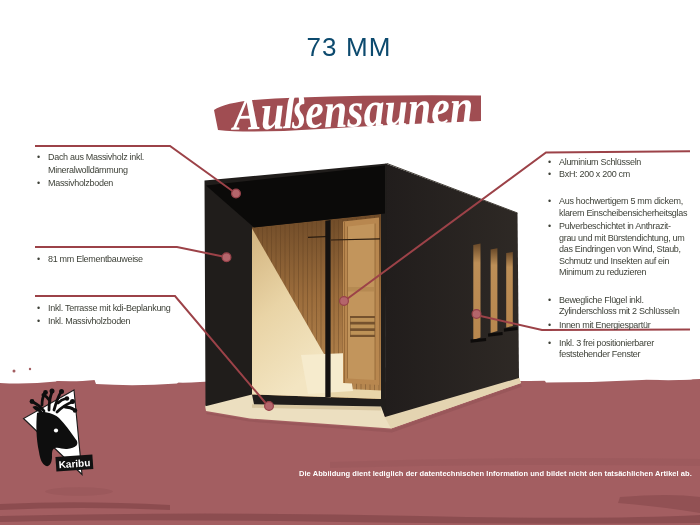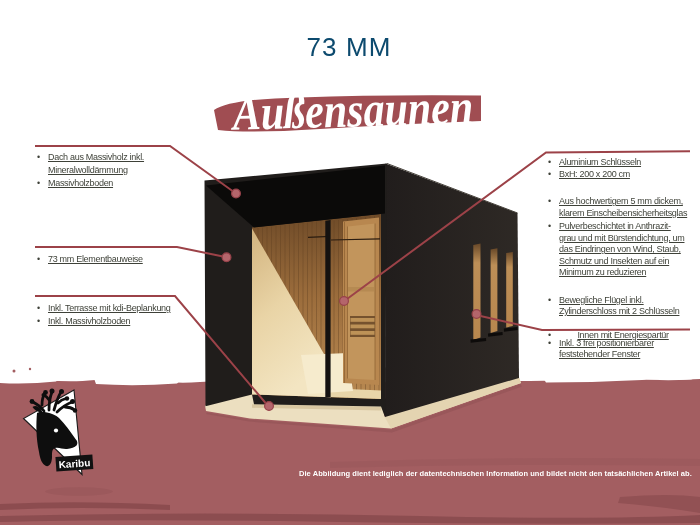--- a/index.html
+++ b/index.html
@@ -1,18 +1,18 @@
 <!DOCTYPE html>
 <html><head>
 <meta charset="utf-8">
 <style>
   html,body{margin:0;padding:0;}
   #page{position:relative;width:700px;height:525px;background:#ffffff;overflow:hidden;opacity:.999;
         font-family:"Liberation Sans",sans-serif;}
-  .txt{position:absolute;font:9px/12.4px "Liberation Sans",sans-serif;color:#3e4138;letter-spacing:-.3px;text-decoration:underline;}
+  .txt{position:absolute;font:9px/12.4px "Liberation Sans",sans-serif;color:#3e4138;letter-spacing:-.3px;}
   .it{position:relative;padding-left:11px;}
   .it::before{content:"\2022";position:absolute;left:0;top:0;}
 </style>
 </head>
 <body>
 <div id="page">
 
 <svg width="700" height="525" viewBox="0 0 700 525" style="position:absolute;left:0;top:0">
 <defs>
   <linearGradient id="pale" x1="0" y1="0" x2="0.4" y2="1">
@@ -200,35 +200,35 @@
 <div style="position:absolute;left:349px;top:32px;transform:translateX(-50%);font:26px 'Liberation Sans',sans-serif;color:#0c4a6e;letter-spacing:1.1px;white-space:nowrap;">73 MM</div>
 
 <div style="position:absolute;left:353px;top:86px;transform:translateX(-50%) rotate(-1.5deg) scaleY(1.18);font:bold italic 42px 'Liberation Serif',serif;color:#ffffff;white-space:nowrap;">Außensaunen</div>
 
 <div class="txt" style="left:37px;top:151.2px;white-space:nowrap;">
   <div class="it">Dach aus Massivholz inkl.<br>Mineralwolldämmung</div>
   <div class="it" style="margin-top:.8px;">Massivholzboden</div>
 </div>
 
 <div class="txt" style="left:37px;top:252.9px;white-space:nowrap;">
-  <div class="it">73 mm Elementbauweise</div>
+  <div class="it">81 mm Elementbauweise</div>
 </div>
 
 <div class="txt" style="left:37px;top:302.1px;white-space:nowrap;">
   <div class="it">Inkl. Terrasse mit kdi-Beplankung</div>
   <div class="it">Inkl. Massivholzboden</div>
 </div>
 
 <div class="txt" style="left:548px;top:157.2px;line-height:11.5px;white-space:nowrap;">
   <div class="it">Aluminium Schlüsseln</div>
   <div class="it" style="margin-top:0;">BxH: 200 x 200 cm</div>
   <div class="it" style="margin-top:16px;">Aus hochwertigem 5 mm dickem,<br>klarem Einscheibensicherheitsglas</div>
   <div class="it" style="margin-top:2px;">Pulverbeschichtet in Anthrazit-<br>grau und mit Bürstendichtung, um<br>das Eindringen von Wind, Staub,<br>Schmutz und Insekten auf ein<br>Minimum zu reduzieren</div>
   <div class="it" style="margin-top:16px;">Bewegliche Flügel inkl.<br>Zylinderschloss mit 2 Schlüsseln</div>
-  <div class="it" style="margin-top:12px;text-align:center;">Innen mit Energiespartür</div>
+  <div class="it" style="margin-top:2px;">Innen mit Energiespartür</div>
 </div>
 
 <div class="txt" style="left:548px;top:337.9px;line-height:11.5px;white-space:nowrap;">
   <div class="it">Inkl. 3 frei positionierbarer<br>feststehender Fenster</div>
 </div>
 
 <div style="position:absolute;left:299px;top:468.5px;font:bold 7.5px 'Liberation Sans',sans-serif;color:#ffffff;letter-spacing:.05px;white-space:nowrap;">Die Abbildung dient lediglich der datentechnischen Information und bildet nicht den tatsächlichen Artikel ab.</div>
 
 </div>
 

